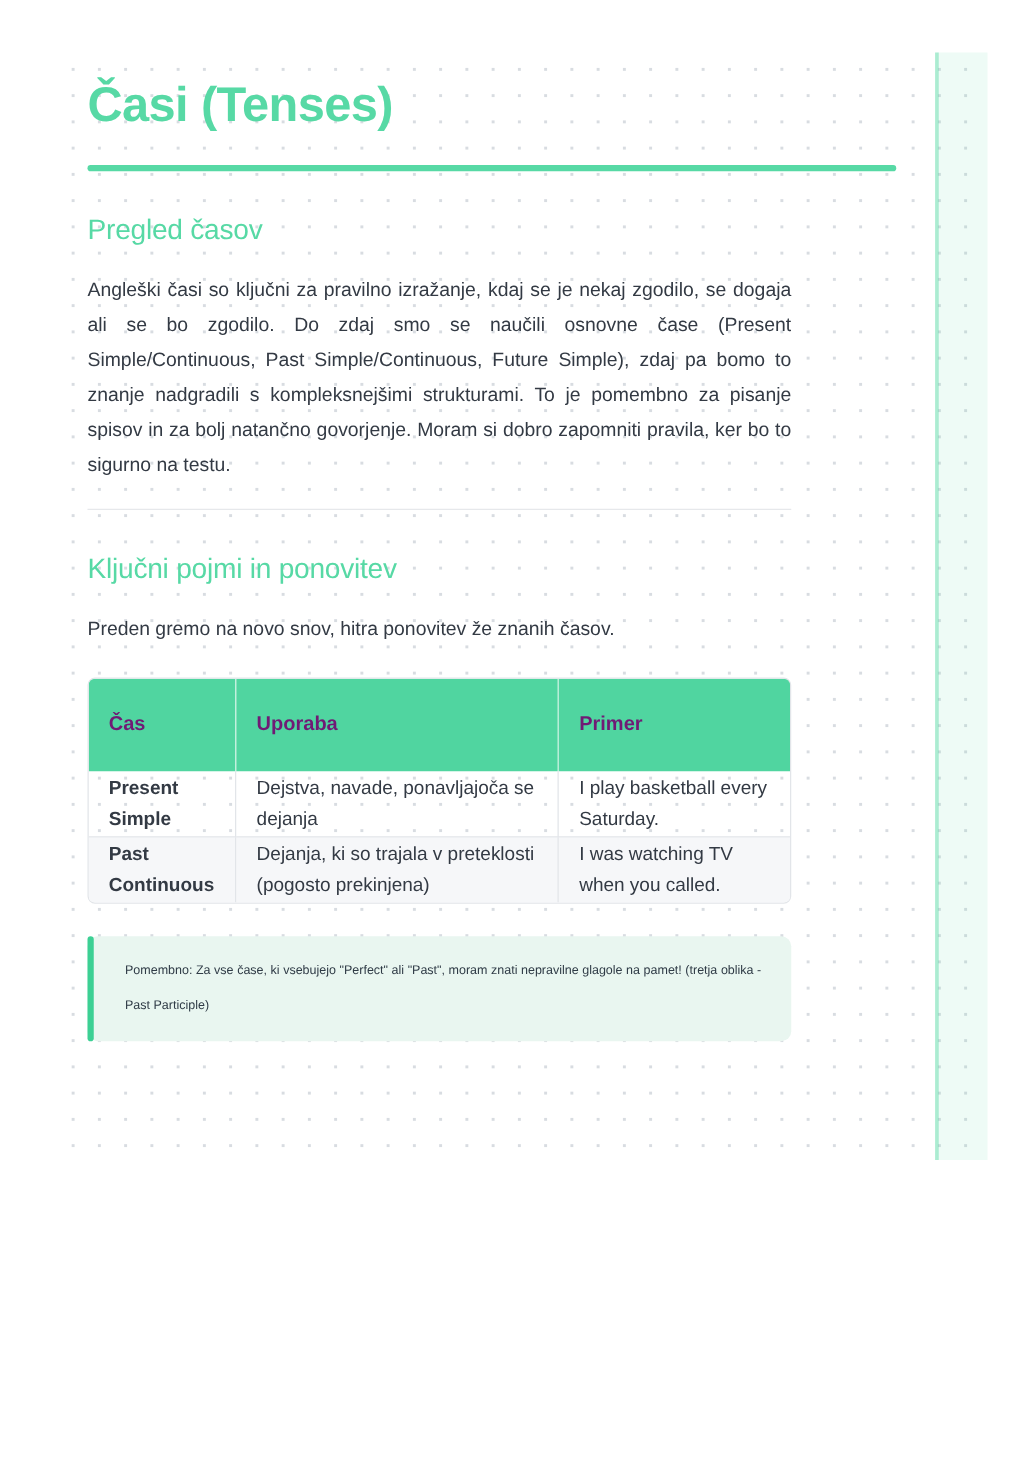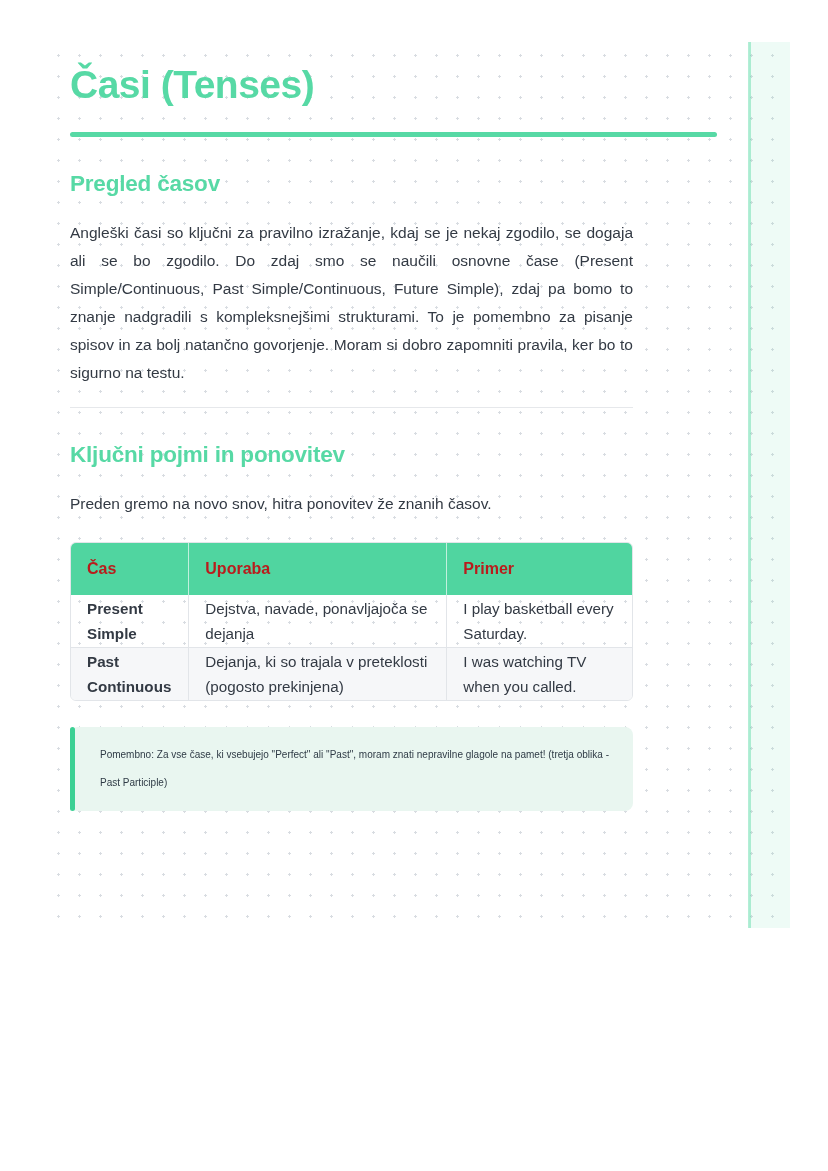--- a/index.html
+++ b/index.html
@@ -35,43 +35,43 @@
   .content{position:absolute;left:70px;top:62px;width:563px;}
   h1.page-title{
     font-size:39px;line-height:1.18;font-weight:700;letter-spacing:-0.5px;
     color:var(--accent);
   }
   .title-rule{
     width:647px;height:5px;margin-top:24px;border-radius:3px;
     background:var(--accent);
   }
   h2.section-heading{
-    font-size:22.5px;font-weight:700;color:var(--accent);margin-top:34px;
+    font-size:22.5px;font-weight:400;color:var(--accent);margin-top:34px;
     letter-spacing:-0.2px;
   }
   p.body-text{
     margin-top:22px;font-size:15.5px;line-height:28px;text-align:justify;
     color:var(--text);
   }
   hr.divider{
     margin-top:20px;border:none;border-top:1px solid #e6e8eb;height:0;
   }
   .table-wrap{
     margin-top:24px;border:1px solid var(--border);border-radius:6px;
     overflow:hidden;
   }
   table.tenses{
     width:100%;border-collapse:collapse;table-layout:fixed;
   }
   table.tenses col.c1{width:21%;}
   table.tenses col.c2{width:46%;}
   table.tenses col.c3{width:33%;}
   table.tenses th{
-    background:var(--table-header-bg);color:#b91c1c;text-align:left;
-    font-size:16px;font-weight:700;padding:17px 16px;
+    background:var(--table-header-bg);color:#701a75;text-align:left;
+    font-size:16px;font-weight:700;padding:28px 16px;
     border-right:1px solid rgba(255,255,255,0.65);
   }
   table.tenses th:last-child{border-right:none;}
   table.tenses td{
     padding:1px 16px;font-size:15.2px;line-height:25px;vertical-align:middle;
     border-right:1px solid var(--border);border-bottom:1px solid var(--border);
     background:transparent;
   }
   table.tenses td:last-child{border-right:none;}
   table.tenses tbody tr:last-child td{border-bottom:none;}

